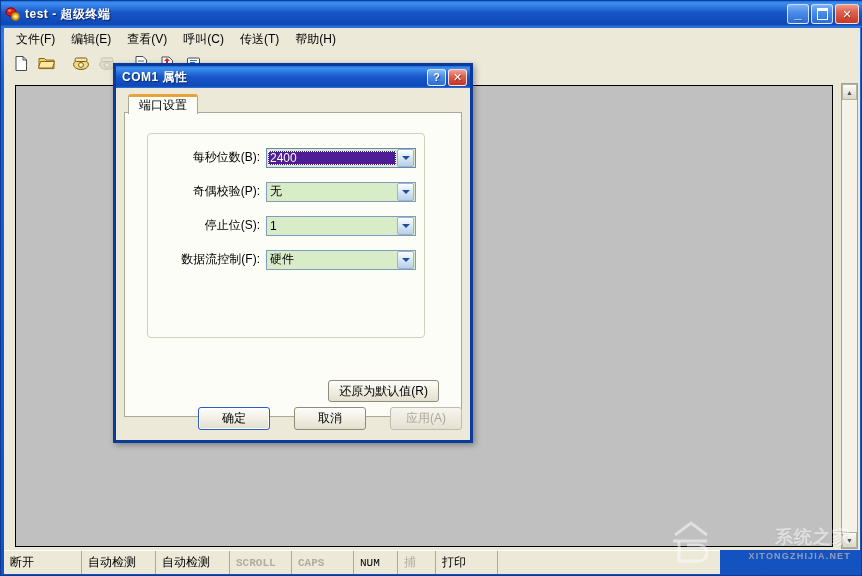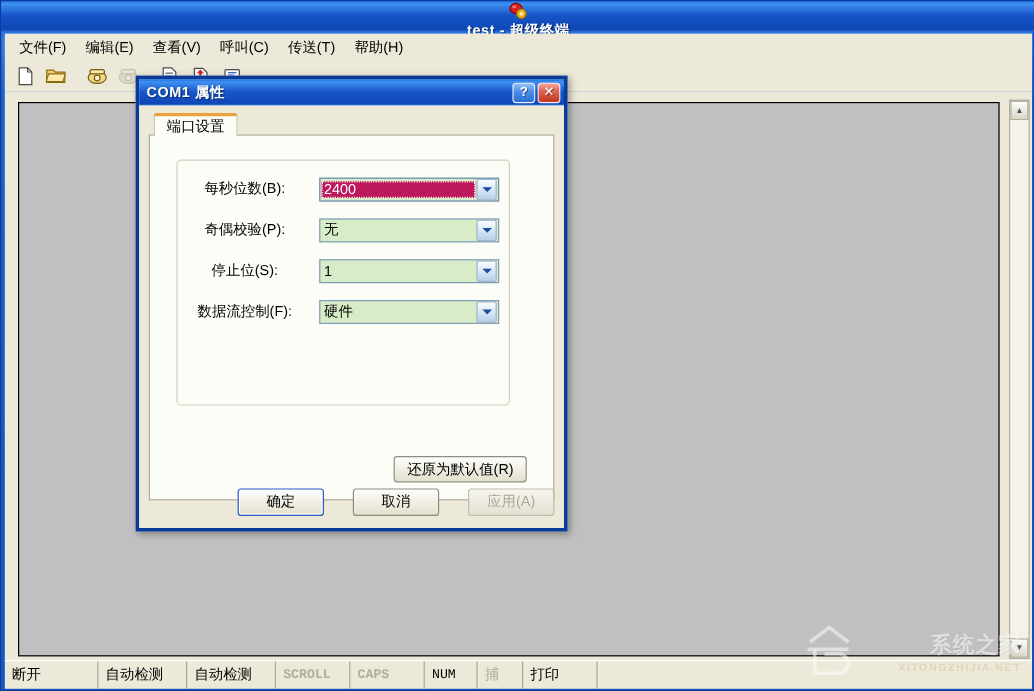--- a/index.html
+++ b/index.html
@@ -16,21 +16,21 @@
     position:absolute;left:0;top:0;width:862px;height:576px;
     background:linear-gradient(180deg,#0a56c8 0%,#2f7ae5 6%,#1a5fd0 14%,#1452c0 100%);
     box-sizing:border-box;
     border:1px solid #0a3a9a;
   }
 
   
   #titlebar{
     position:absolute;left:0;top:0;width:862px;height:26px;
     background:linear-gradient(180deg,#1c6fe0 0%,#3f90f0 8%,#1655c8 45%,#1047b4 90%,#2f7ae0 100%);
-    display:flex;align-items:center;flex-direction:column;
+    display:flex;align-items:center;
   }
   #titlebar .tb-icon{
     width:16px;height:16px;margin-left:4px;margin-right:4px;position:relative;flex:none;
   }
   #titlebar .tb-text{
     color:#ffffff;font-size:12px;font-weight:bold;
     letter-spacing:.5px;
     text-shadow:1px 1px 1px rgba(0,0,0,.55);
     white-space:nowrap;
   }
@@ -98,21 +98,21 @@
   .sb-arrow{
     height:16px;background:linear-gradient(180deg,#fcfcfc,#dad7c8);
     border:1px solid #b6b2a0;box-sizing:border-box;
     display:flex;align-items:center;justify-content:center;
     font-size:7px;color:#555;
   }
   .sb-track{flex:1;background:#f5f3e9;}
 
   
   #statusbar{
-    position:absolute;left:3px;top:549px;width:856px;height:24px;
+    position:absolute;left:3px;top:549px;width:716px;height:24px;
     background:#ece9d8;
     display:flex;align-items:stretch;box-sizing:border-box;
     border-top:1px solid #fff;
   }
   .sb-cell{
     display:flex;align-items:center;
     padding:0 6px;
     border-right:1px solid #aca899;
     color:#000;font-size:12px;white-space:nowrap;
     box-sizing:border-box;
@@ -186,35 +186,35 @@
   #groupbox{
     position:absolute;left:22px;top:20px;width:278px;height:205px;
     border:1px solid #d4d0c0;border-radius:4px;
     box-sizing:border-box;
   }
   .field-row{
     display:flex;align-items:center;height:25px;margin-top:9px;
   }
   .field-row:first-child{margin-top:11px;}
   .field-label{
-    width:118px;text-align:center;padding-right:6px;
+    width:118px;text-align:right;padding-right:6px;
     font-size:12px;color:#000;white-space:nowrap;box-sizing:border-box;
   }
   .combo{
     width:150px;height:20px;position:relative;
     border:1px solid #7f9db9;background:#d9ecc8;
     box-sizing:border-box;display:flex;align-items:center;
   }
   .combo .val{
     flex:1;padding-left:3px;font-size:12px;color:#000;
     overflow:hidden;white-space:nowrap;
   }
   .combo.focused{border:1px solid #6a8bad;}
   .combo.focused .val{
-    background:#be185d;color:#fff;
+    background:#4c1d95;color:#fff;
     margin:1px;padding-left:2px;
     outline:1px dotted #fff;outline-offset:-1px;
     height:14px;line-height:14px;
   }
   .combo .arrow{
     width:17px;height:18px;margin-right:1px;
     background:linear-gradient(180deg,#fdfeff 0%,#dbe9f8 45%,#b8cfe8 100%);
     border:1px solid #9ab4cf;box-sizing:border-box;
     display:flex;align-items:center;justify-content:center;
     border-radius:2px;

